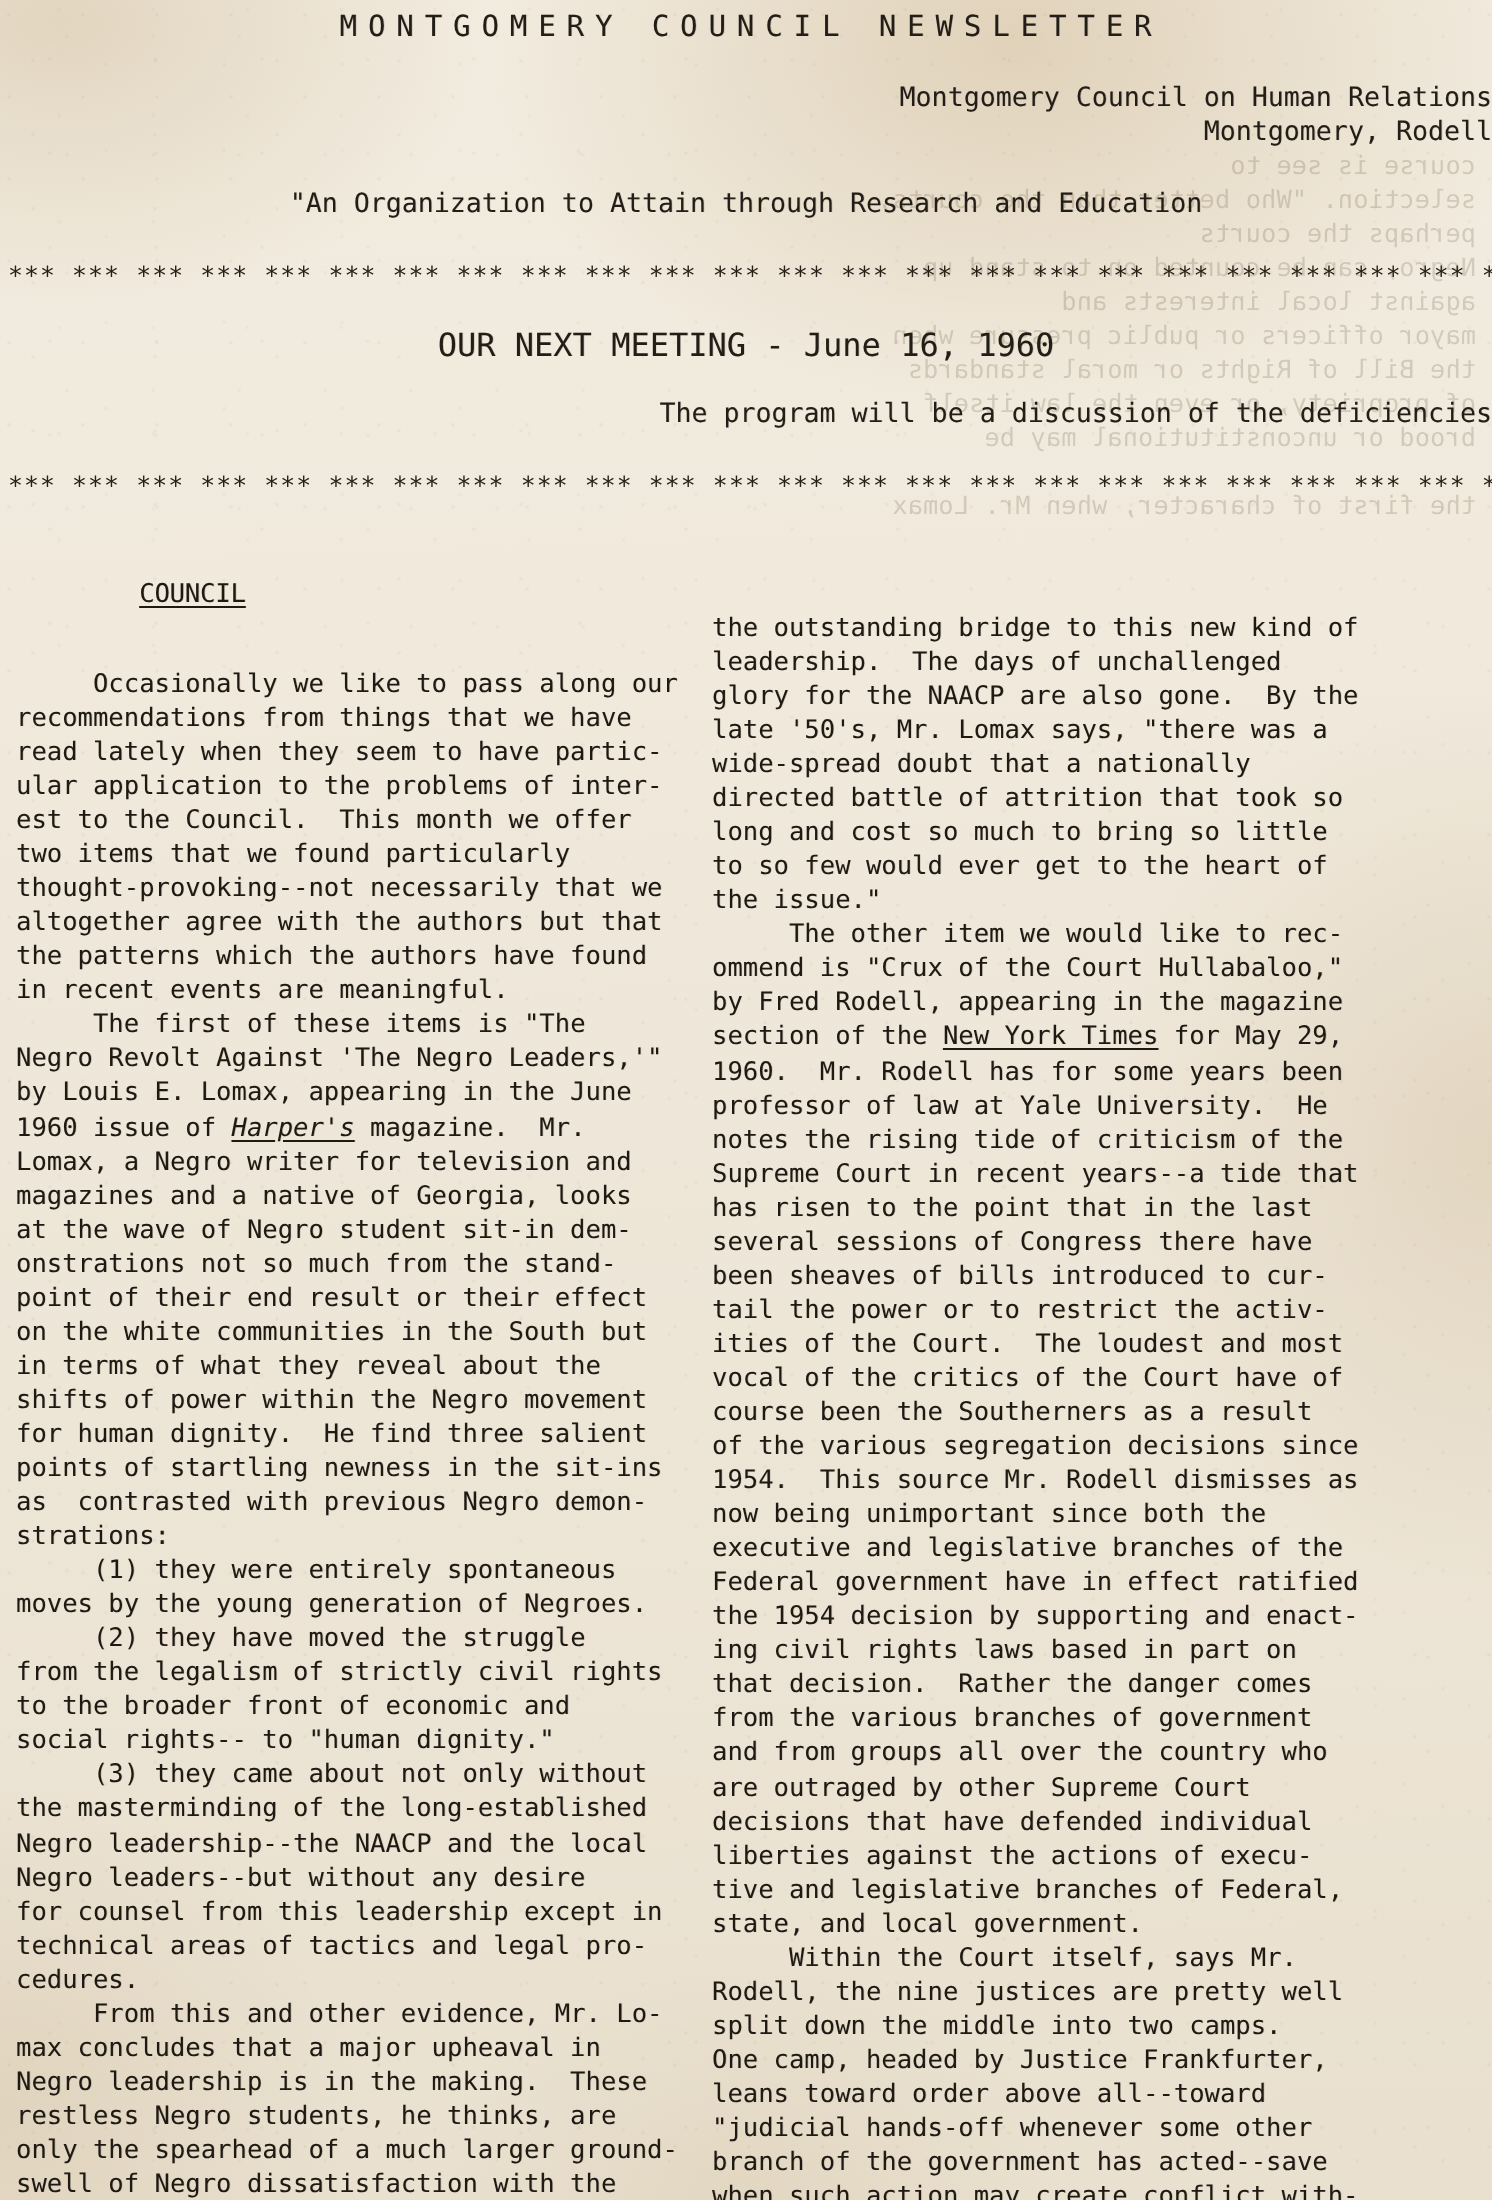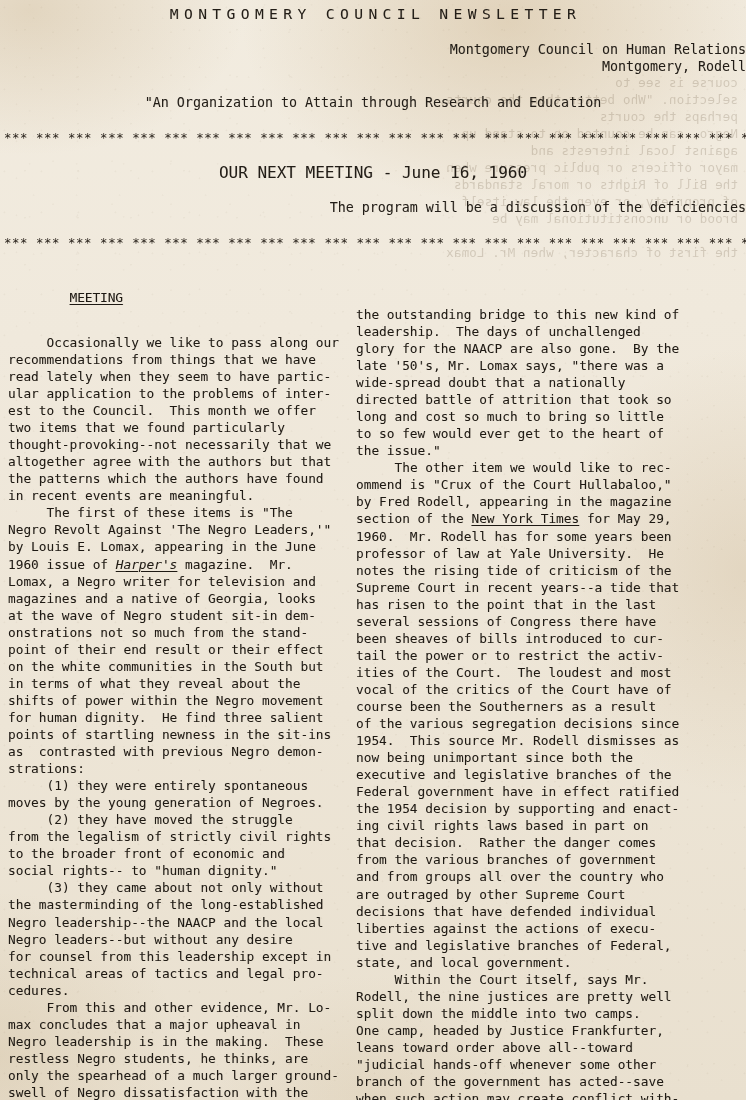--- a/index.html
+++ b/index.html
@@ -193,21 +193,21 @@
 
     <div id="meeting-program">
       <div>The program will be a discussion of the deficiencies</div>
     </div>
 
     <div class="ast-rule" id="ast-rule-bottom">*** *** *** *** *** *** *** *** *** *** *** *** *** *** *** *** *** *** *** *** *** *** *** *** *** *** *** *** *** *** *** *** *** *** *** *** *** *** *** *** *** *** *** *** *** *** *** *** *** ***</div>
 
     <div id="columns">
 
       <div class="column" id="column-left">
-        <span id="section-heading">MEETING</span>
+        <span id="section-heading">COUNCIL</span>
         <span class="col-body">     Occasionally we like to pass along our
 recommendations from things that we have
 read lately when they seem to have partic-
 ular application to the problems of inter-
 est to the Council.  This month we offer
 two items that we found particularly
 thought-provoking--not necessarily that we
 altogether agree with the authors but that
 the patterns which the authors have found
 in recent events are meaningful.

